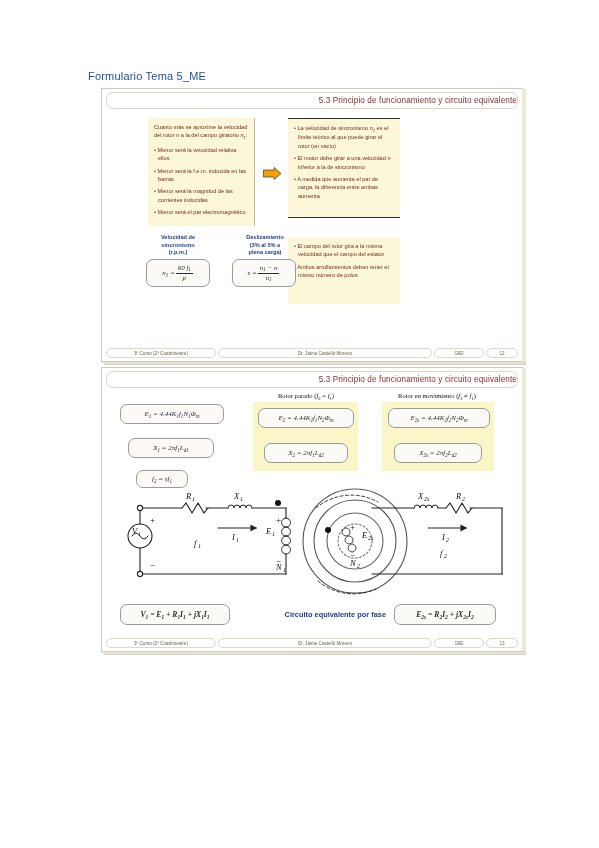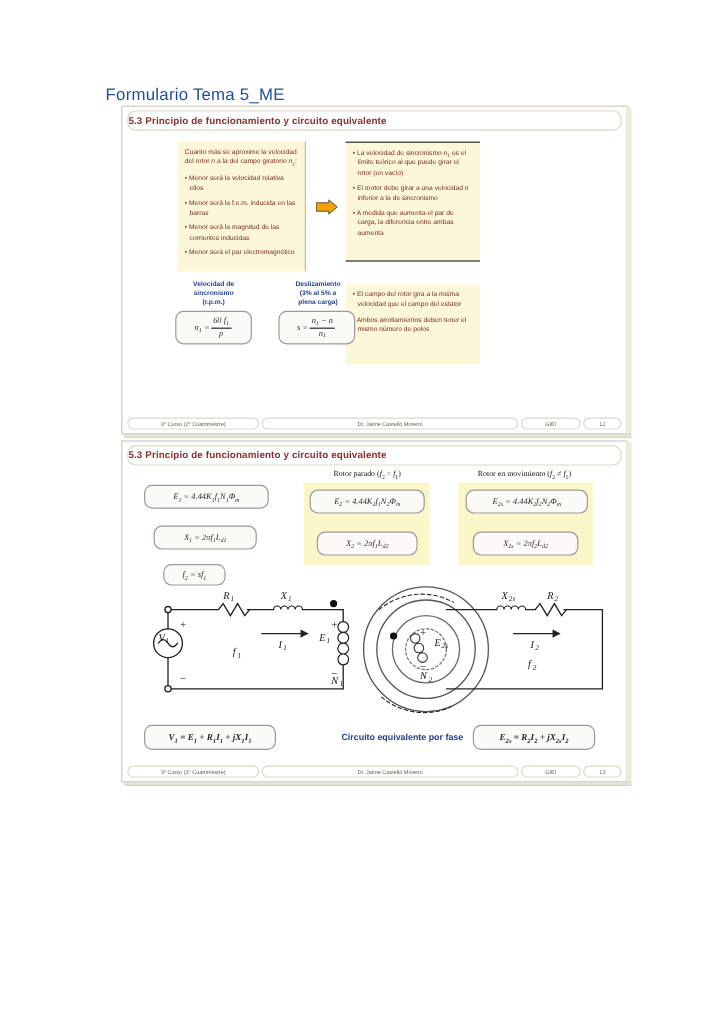--- a/index.html
+++ b/index.html
@@ -6,40 +6,40 @@
   body{
     width:599px;height:848px;background:#ffffff;
     font-family:"Liberation Sans", sans-serif;
     position:relative;overflow:hidden;
   }
   .page{position:absolute;inset:0;background:#fff;}
 
   
   .doc-title{
     position:absolute;left:88px;top:70px;
-    font-size:14px;color:#1f4e9c;letter-spacing:.2px;
+    font-size:11px;color:#1f4e9c;letter-spacing:.2px;
     white-space:nowrap;
   }
 
   
   .slide{
     position:absolute;background:#ffffff;
     border:1px solid #cfcabd;
     box-shadow:2px 2px 0 0 #e8e3d4, 3px 3px 0 0 #d9d3c2;
   }
   #slide1{left:101px;top:88px;width:420px;height:272px;}
   #slide2{left:101px;top:367px;width:420px;height:283px;}
 
   .slide-header{
     position:absolute;left:4px;top:3px;right:4px;height:15px;
     border:1px solid #ddd7c6;border-radius:7px;background:#fff;
   }
   .slide-header span{
-    display:block;text-align:left;line-height:15px;
-    font-size:8.2px;font-weight:bold;color:#8b2f2f;
+    display:block;text-align:right;line-height:15px;
+    font-size:8.2px;font-weight:normal;color:#8b2f2f;
     letter-spacing:.1px;
   }
 
   
   .slide-footer{
     position:absolute;left:4px;bottom:3px;right:4px;height:10px;
     display:flex;gap:2px;align-items:stretch;
   }
   .slide-footer > div{
     border:1px solid #ded8c7;border-radius:6px;background:#fff;

